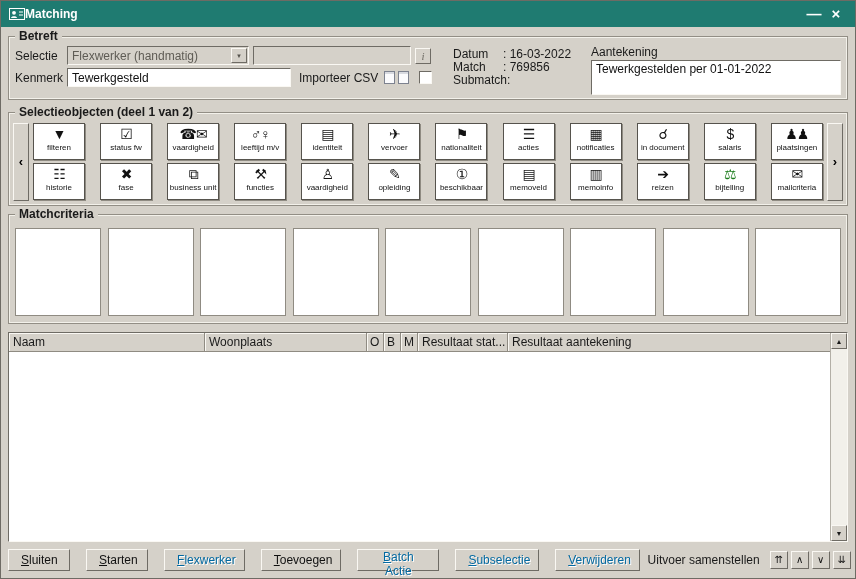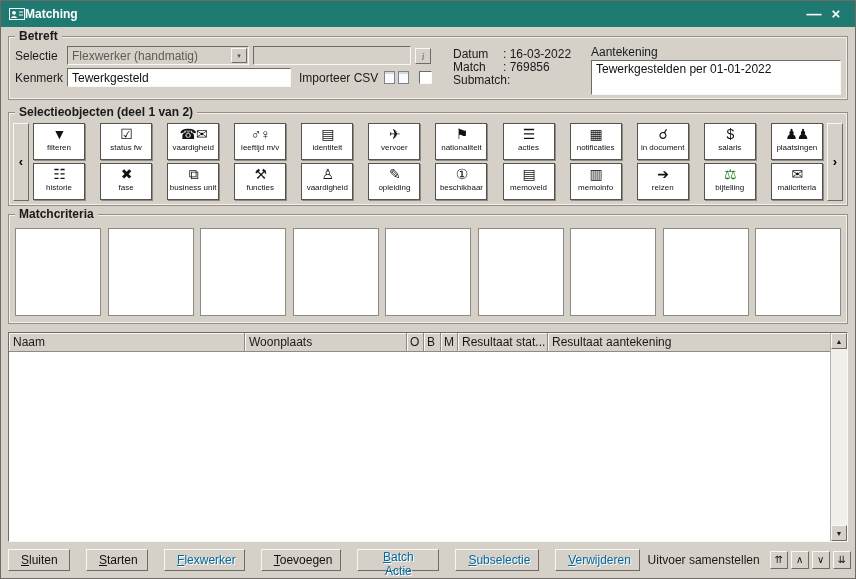--- a/index.html
+++ b/index.html
@@ -57,21 +57,21 @@
   
   .mc{margin-top:8px;height:110px;padding:13px 6px 7px;flex:0 0 auto;}
   .mc-slots{display:flex;justify-content:space-between;height:100%;}
   .mc-slot{width:86px;height:100%;background:#fff;border:1px solid #8f8b82;}
 
   
   .table-wrap{margin:8px 7px 0;flex:1;display:flex;border:1px solid;border-color:#6e6b64 #faf8f3 #faf8f3 #6e6b64;background:#fff;min-height:0;}
   .grid{flex:1;display:flex;flex-direction:column;min-width:0;}
   .grid-header{display:flex;flex:0 0 19px;background:#d5d1c9;}
   .th{height:19px;line-height:17px;padding:1px 4px;border-right:1px solid #8f8b82;border-bottom:1px solid #8f8b82;box-shadow:inset 1px 1px 0 #faf8f3;overflow:hidden;white-space:nowrap;flex:0 0 auto;}
-  .col0{width:236px}.col1{width:162px}
+  .col0{width:196px}.col1{width:162px}
   .col2,.col3,.col4{width:17px;padding:1px 3px;}
   .col5{width:90px}
   .col6{flex:1 1 auto;border-right:none;}
   .grid-body{flex:1;background:#fff;}
   .vscroll{width:17px;background:#f2f0ea;border-left:1px solid #b3afa6;display:flex;flex-direction:column;justify-content:space-between;flex:0 0 auto;}
   .scroll-btn{height:16px;width:100%;font-size:7px;display:flex;align-items:center;justify-content:center;padding:0;color:#1a1a1a;}
 
   
   .footer{flex:0 0 36px;display:flex;align-items:center;padding:0 7px;gap:4px;}
   #footer-buttons{display:flex;gap:16px;}

